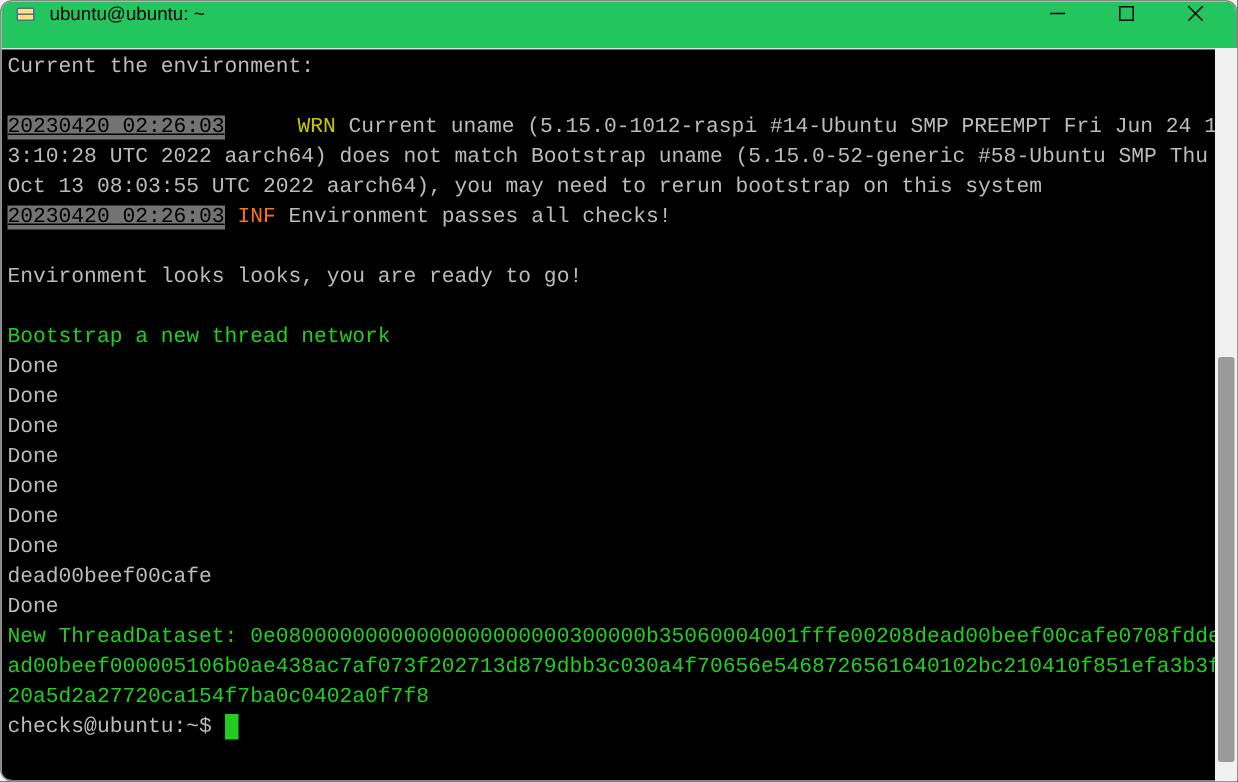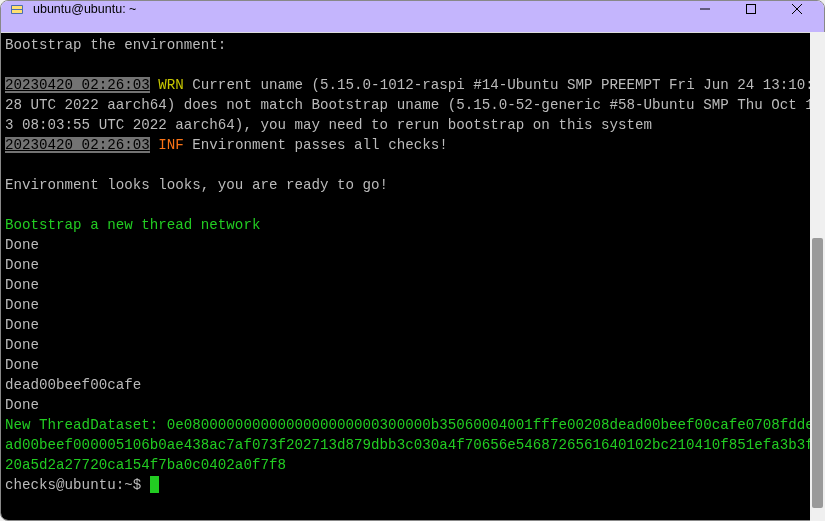--- a/index.html
+++ b/index.html
@@ -15,21 +15,21 @@
       height: 521px;
       background: #fff;
       border: 1px solid #888;
       border-radius: 8px;
       display: flex;
       flex-direction: column;
       overflow: hidden;
     }
     .titlebar {
       height: 32px;
-      background: #c4b5fd;
+      background: #22c55e;
       display: flex;
       align-items: center;
       padding: 0 4px 16px 8px;
       border-bottom: 1px solid #ddd;
       flex-shrink: 0;
     }
     .titlebar .icon {
       width: 16px; height: 16px;
       margin-right: 8px;
       display: inline-flex;
@@ -65,21 +65,21 @@
       overflow-y: auto;
       white-space: pre-wrap;
       word-break: break-all;
       position: relative;
     }
     .ts {
       background: #737373;
       color: #000;
       text-decoration: underline;
     }
-    .wrn { color: #c7c700; }
+    .wrn { color: #c7c700; margin-left: 40px; }
     .inf { color: #f97316; }
     .grn { color: #22cc22; }
     .cursor {
       display: inline-block;
       width: 9px;
       height: 17px;
       background: #22cc22;
       vertical-align: text-bottom;
       margin-left: 0px;
     }
@@ -132,21 +132,21 @@
             </svg>
       </div>
       <div class="winbtn close">
         <svg viewBox="0 0 10 10">
               <line x1="0" y1="0" x2="10" y2="10" stroke="#000" stroke-width="1"></line>
               <line x1="10" y1="0" x2="0" y2="10" stroke="#000" stroke-width="1"></line>
             </svg>
       </div>
     </div>
   </div>
-  <div class="terminal"><span>Bootstrap the environment:</span>
+  <div class="terminal"><span>Current the environment:</span>
 <span> </span>
 <span class="ts">20230420 02:26:03</span> <span class="wrn">WRN</span> <span>Current uname (5.15.0-1012-raspi #14-Ubuntu SMP PREEMPT Fri Jun 24 13:10:28 UTC 2022 aarch64) does not match Bootstrap uname (5.15.0-52-generic #58-Ubuntu SMP Thu Oct 13 08:03:55 UTC 2022 aarch64), you may need to rerun bootstrap on this system</span>
 <span class="ts">20230420 02:26:03</span> <span class="inf">INF</span> <span>Environment passes all checks!</span>
 <span> </span>
 <span>Environment looks looks, you are ready to go!</span>
 <span> </span>
 <span class="grn">Bootstrap a new thread network</span>
 <span>Done</span>
 <span>Done</span>
 <span>Done</span>

